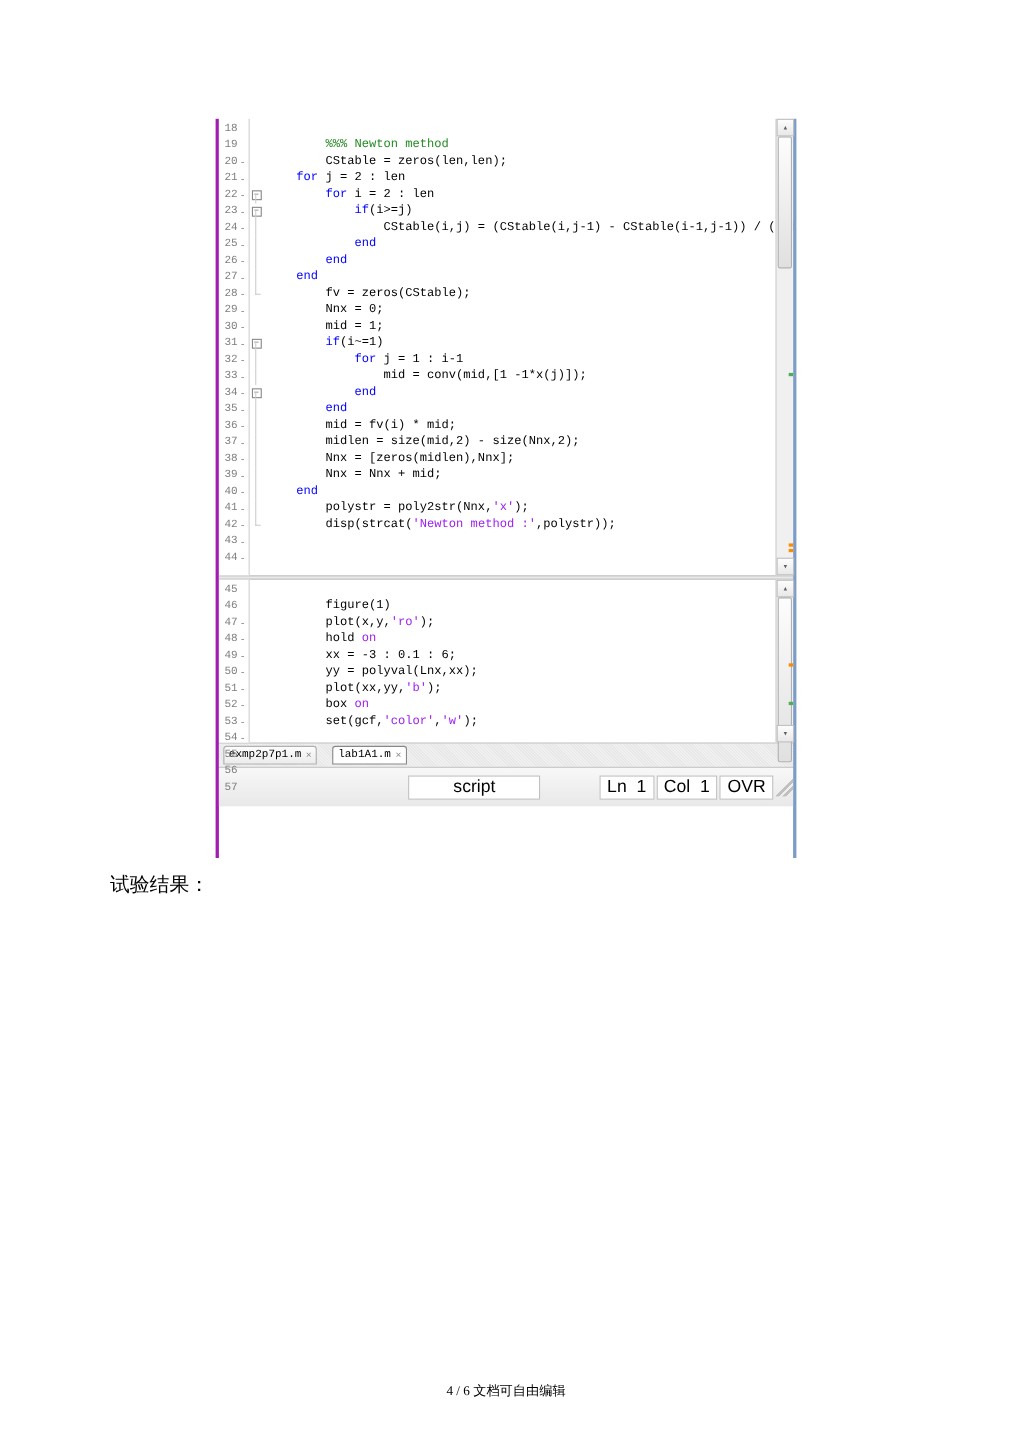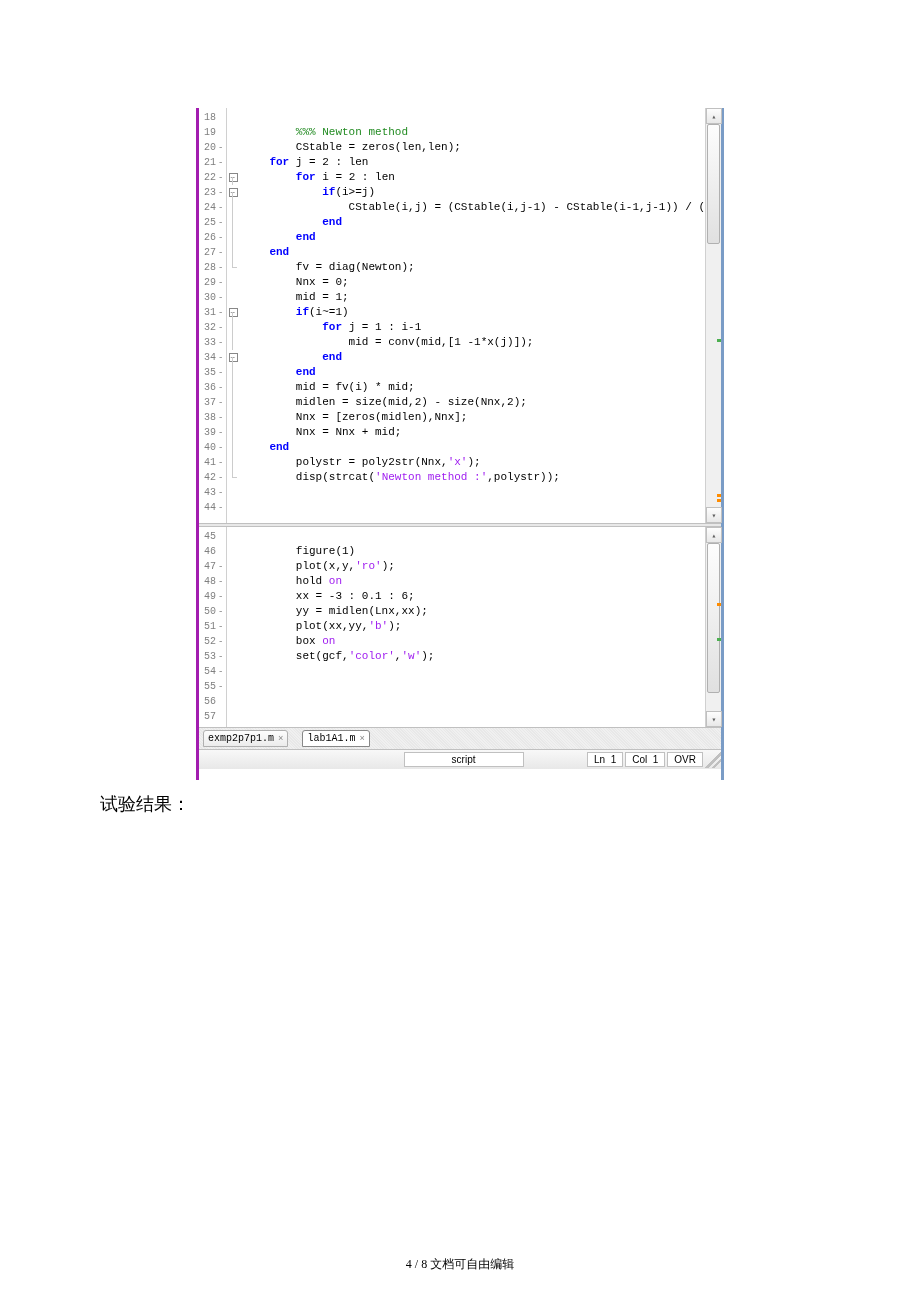--- a/index.html
+++ b/index.html
@@ -20,21 +20,21 @@
     border-right: 3px solid #7a9cc6;
     background: #fff;
     font-family: "Courier New", monospace;
     font-size: 11px;
   }
   .code-block {
     display: flex;
     position: relative;
   }
   .code-block.tall { height: 415px; }
-  .code-block.short { height: 200px; }
+  .code-block.short { height: 148px; }
   .gutter {
     width: 28px;
     background: #fff;
     border-right: 1px solid #d0d0d0;
     padding-top: 2px;
   }
   .gutter-row {
     height: 15px;
     display: flex;
     align-items: center;
@@ -95,21 +95,21 @@
     padding-top: 2px;
     position: relative;
     overflow: hidden;
   }
   .code-line {
     height: 15px;
     white-space: pre;
     line-height: 15px;
     padding-left: 4px;
   }
-  .kw { color: #0000ff; font-weight: bold; }
+  .kw { color: #0000ff; }
   .cm { color: #228b22; }
   .str { color: #a020f0; }
   .scroll {
     position: absolute;
     right: 0;
     top: 0;
     bottom: 0;
     width: 16px;
     background: #f0f0f0;
     border-left: 1px solid #d0d0d0;
@@ -175,26 +175,26 @@
   }
   .tab.active {
     background: #fff;
     border: 1px solid #888;
   }
   .tab-close {
     color: #888;
     font-size: 9px;
   }
   .status-bar {
-    height: 20px;
+    height: 36px;
     background: linear-gradient(#f8f8f8,#e8e8e8);
     border-top: 1px solid #c0c0c0;
     display: flex;
     align-items: center;
-    font-size: 10px;
+    font-size: 16px;
     font-family: sans-serif;
   }
   .status-cell {
     border: 1px solid #c0c0c0;
     padding: 1px 6px;
     background: #fff;
     margin-right: 2px;
   }
   .status-spacer { flex: 1; }
   .corner {
@@ -412,21 +412,21 @@
         <div class="code-line"></div>
         <div class="code-line">        <span class="cm">%%% Newton method</span></div>
         <div class="code-line">        CStable = zeros(len,len);</div>
         <div class="code-line">    <span class="kw">for</span> j = 2 : len</div>
         <div class="code-line">        <span class="kw">for</span> i = 2 : len</div>
         <div class="code-line">            <span class="kw">if</span>(i&gt;=j)</div>
         <div class="code-line">                CStable(i,j) = (CStable(i,j-1) - CStable(i-1,j-1)) / (x(i) - x(i-j+1));</div>
         <div class="code-line">            <span class="kw">end</span></div>
         <div class="code-line">        <span class="kw">end</span></div>
         <div class="code-line">    <span class="kw">end</span></div>
-        <div class="code-line">        fv = diag(Newton);</div>
+        <div class="code-line">        fv = zeros(CStable);</div>
         <div class="code-line">        Nnx = 0;</div>
         <div class="code-line">        mid = 1;</div>
         <div class="code-line">        <span class="kw">if</span>(i~=1)</div>
         <div class="code-line">            <span class="kw">for</span> j = 1 : i-1</div>
         <div class="code-line">                mid = conv(mid,[1 -1*x(j)]);</div>
         <div class="code-line">            <span class="kw">end</span></div>
         <div class="code-line">        <span class="kw">end</span></div>
         <div class="code-line">        mid = fv(i) * mid;</div>
         <div class="code-line">        midlen = size(mid,2) - size(Nnx,2);</div>
         <div class="code-line">        Nnx = [zeros(midlen),Nnx];</div>
@@ -518,21 +518,21 @@
         <div class="fold-row"></div>
         <div class="fold-row"></div>
         <div class="fold-row"></div>
       </div>
     <div class="code-area" id="code2">
         <div class="code-line"></div>
         <div class="code-line">        figure(1)</div>
         <div class="code-line">        plot(x,y,<span class="str">'ro'</span>);</div>
         <div class="code-line">        hold <span class="str">on</span></div>
         <div class="code-line">        xx = -3 : 0.1 : 6;</div>
-        <div class="code-line">        yy = midlen(Lnx,xx);</div>
+        <div class="code-line">        yy = polyval(Lnx,xx);</div>
         <div class="code-line">        plot(xx,yy,<span class="str">'b'</span>);</div>
         <div class="code-line">        box <span class="str">on</span></div>
         <div class="code-line">        set(gcf,<span class="str">'color'</span>,<span class="str">'w'</span>);</div>
         <div class="code-line"></div>
         <div class="code-line"></div>
       </div>
     <div class="scroll">
       <div class="scroll-btn">▴</div>
       <div class="scroll-track">
         <div class="scroll-thumb" style="top:0;height:150px"></div>
@@ -564,13 +564,13 @@
     <div class="status-cell">
       <span>Col</span>&nbsp;&nbsp;<span>1</span>
     </div>
     <div class="status-cell">OVR</div>
     <div class="corner"></div>
   </div>
 
 </div>
 
 <div class="chinese-text">试验结果：</div>
-<div class="footer">4 / 8 文档可自由编辑</div>
+<div class="footer">4 / 6 文档可自由编辑</div>
 
 </body></html>

